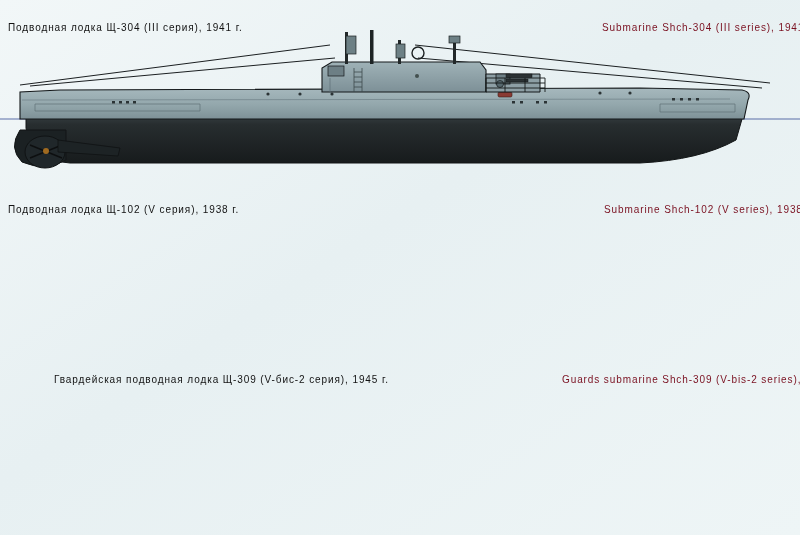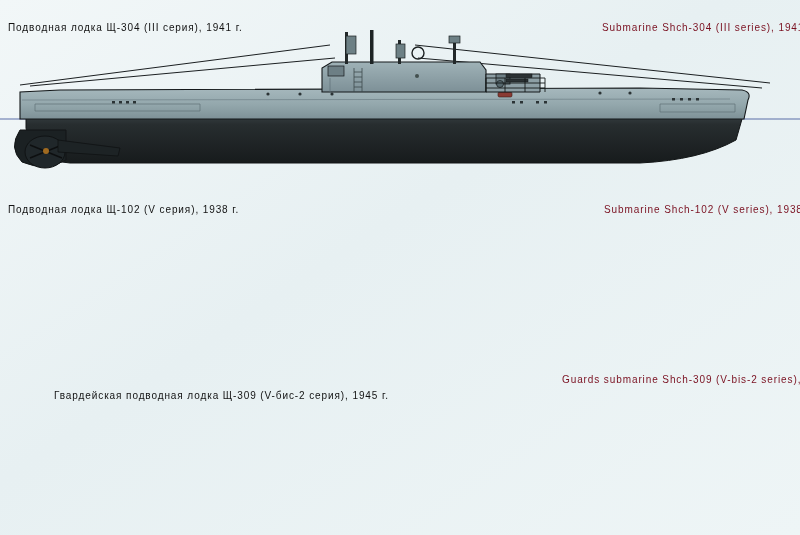--- a/index.html
+++ b/index.html
@@ -369,17 +369,17 @@
   </circle></rect></rect></rect></path></path></rect></path></path></path></path></path></circle></path></ellipse></path></path></path></line></g>
 
 
 
 <div class="cap ru" style="top:22px;">Подводная лодка Щ-304 (III серия), 1941 г.</div>
 <div class="cap en" style="top:22px;left:602px;">Submarine Shch-304 (III series), 1941</div>
 
 <div class="cap ru" style="top:204px;text-align:right;">Подводная лодка Щ-102 (V серия), 1938 г.</div>
 <div class="cap en" style="top:204px;left:604px;">Submarine Shch-102 (V series), 1938</div>
 
-<div class="cap ru" style="top:390px;padding-left:46px;">Гвардейская подводная лодка Щ-309 (V-бис-2 серия), 1945 г.</div>
+<div class="cap ru" style="top:374px;padding-left:46px;">Гвардейская подводная лодка Щ-309 (V-бис-2 серия), 1945 г.</div>
 <div class="cap en" style="top:374px;left:562px;">Guards submarine Shch-309 (V-bis-2 series), 1945</div>
 
 
 
 
 </body></html>

